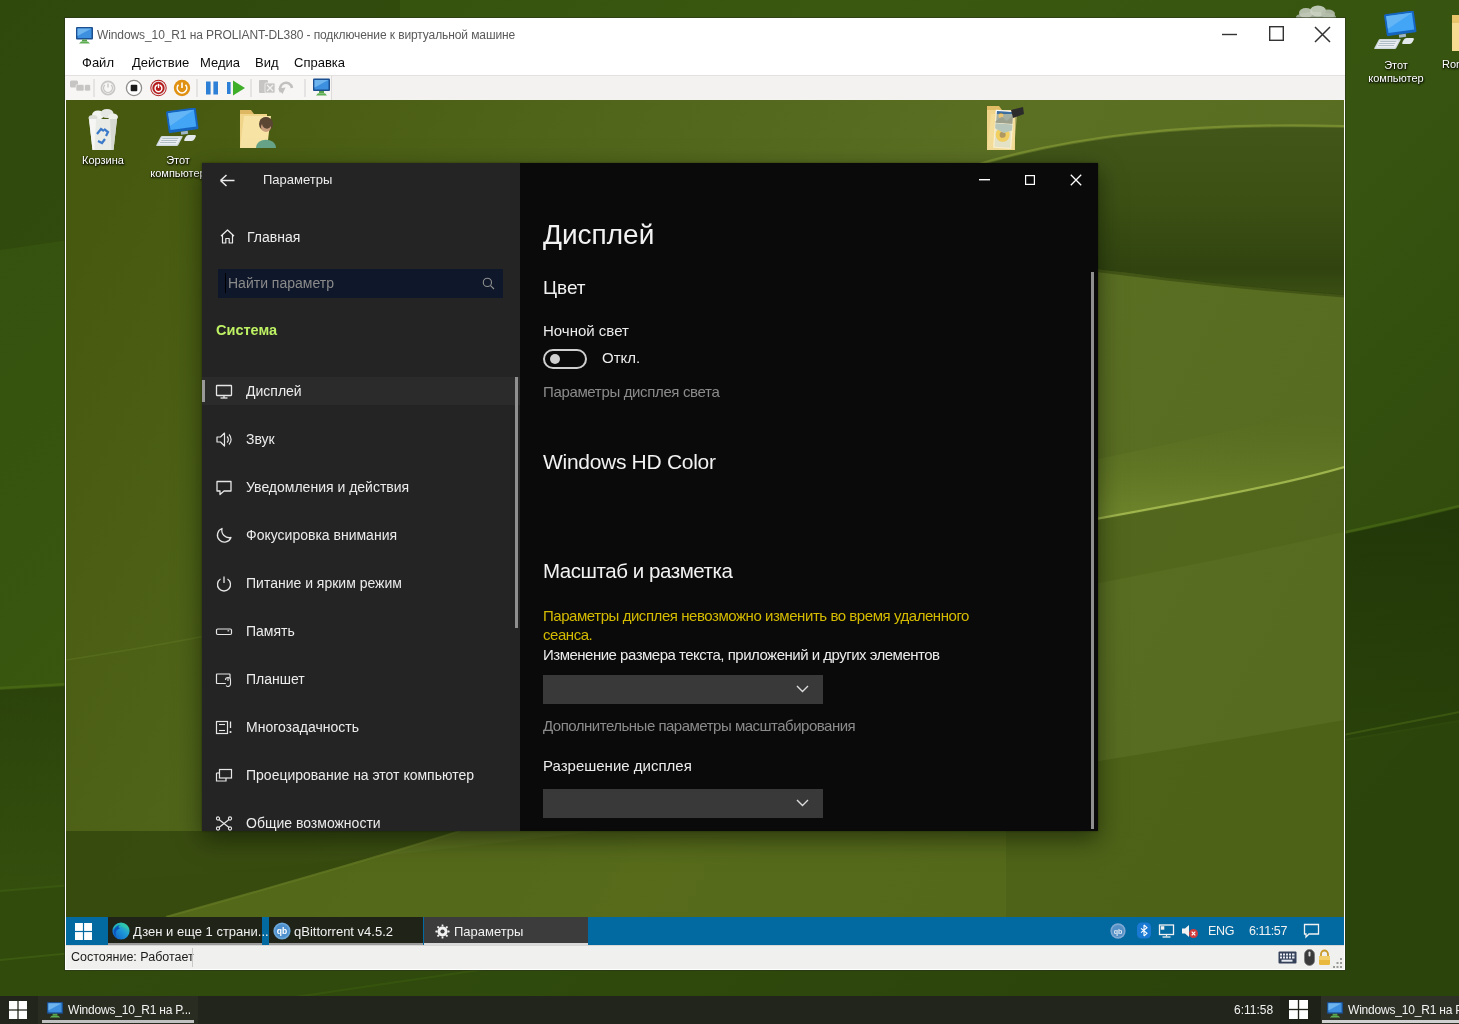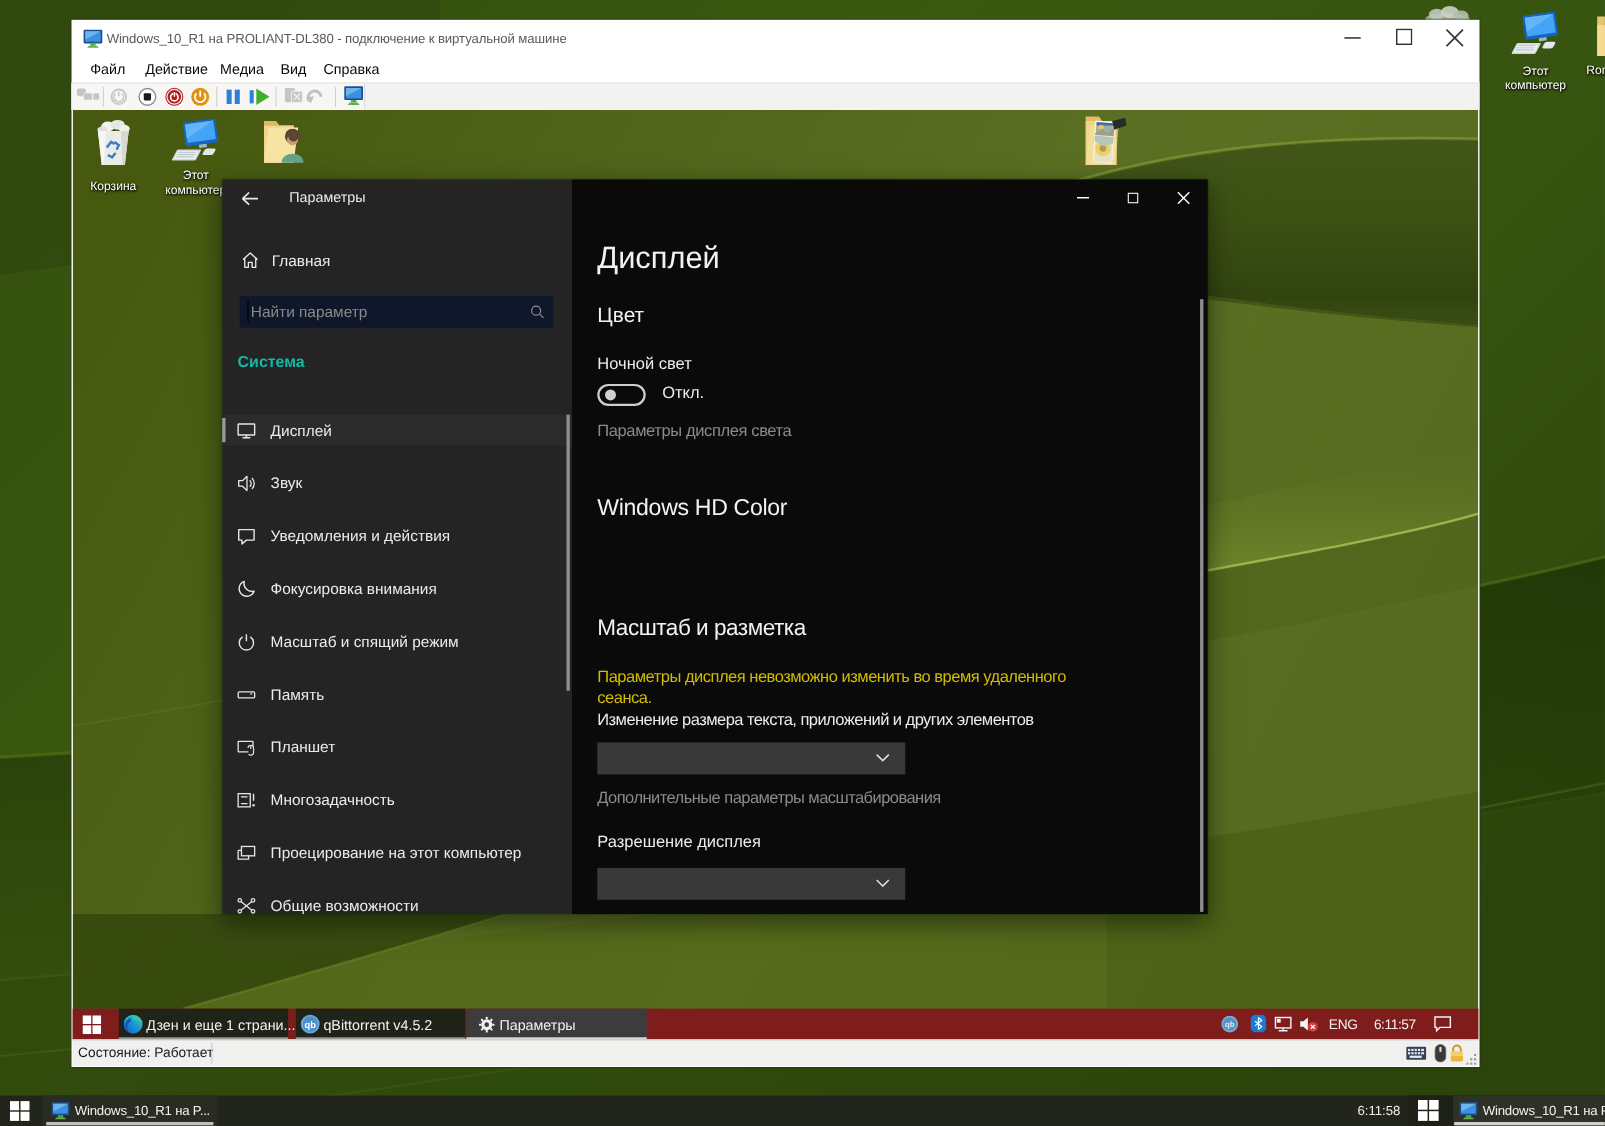--- a/index.html
+++ b/index.html
@@ -199,21 +199,21 @@
   <svg width="38" height="44" viewBox="0 0 38 44" style="display:block;margin:0 auto">
    <ellipse cx="14" cy="7" rx="6" ry="4.5" fill="#f2f4f0"></ellipse>
         <ellipse cx="23" cy="5.5" rx="6.5" ry="4.5" fill="#e5e8e2"></ellipse>
         <ellipse cx="29" cy="9" rx="5" ry="3.5" fill="#eef0ea"></ellipse>
         <ellipse cx="9" cy="10" rx="4.5" ry="3" fill="#dde0d8"></ellipse>
    <path d="M5,11 L33,11 L29.5,42 L8.5,42 Z" fill="#e9ebe6"></path>
    <path d="M5,11 L12,11 L10.5,42 L8.5,42 Z" fill="#f6f7f4"></path>
    <path d="M26,11 L33,11 L29.5,42 L27.5,42 Z" fill="#d6d9d1"></path>
    <path d="M13,26 l4,-5 l3,2 M20,21 l4,3 l-2,4 M21,31 l-3,4 l-4,-2" stroke="#3b79c9" stroke-width="2.2" fill="none"></path>
   </svg>
-  <div class="iconlbl" style="margin-top:12px">Корзина</div>
+  <div class="iconlbl" style="margin-top:2px">Корзина</div>
  </div>
 
  <div class="a" style="left:78px;top:8px;width:68px;text-align:center">
   <svg width="44" height="44" viewBox="0 0 44 44" style="display:block;margin:0 auto">
    <g transform="rotate(-8 22 18)">
     <rect x="12" y="2" width="30" height="22" rx="1.5" fill="#1565c0"></rect>
     <rect x="14" y="4" width="26" height="17" fill="#42a5f5"></rect>
     <path d="M14,4 L40,4 L14,17 Z" fill="#64b5f6"></path>
     <rect x="24" y="24" width="7" height="3" fill="#9fb6c8"></rect>
    </g>
@@ -283,21 +283,21 @@
 
  <div class="a" style="left:16px;top:106px;width:285px;height:29px;background:#0f172a">
   <div class="a" style="left:7px;top:4px;width:1px;height:20px;background:#000"></div>
   <div class="a txt" style="left:10px;top:6px;font-size:14px;color:#8a8a8a">Найти параметр</div>
   <svg class="a" style="left:264px;top:8px" width="13" height="13" viewBox="0 0 13 13">
         <circle cx="5.4" cy="5.4" r="4.1" fill="none" stroke="#909090" stroke-width="1.1"></circle>
         <line x1="8.6" y1="8.6" x2="12" y2="12" stroke="#909090" stroke-width="1.1"></line>
       </svg>
  </div>
 
- <div class="a txt" style="left:14px;top:159px;font-size:14.5px;font-weight:bold;color:#14b8a6">Система</div>
+ <div class="a txt" style="left:14px;top:159px;font-size:14.5px;font-weight:bold;color:#bef264">Система</div>
 
  <div class="a" style="left:0;top:214px;width:318px;height:28px;background:#2b2b2b"></div>
  <div class="a" style="left:0;top:217px;width:3px;height:22px;background:#999"></div>
 
  <div id="nav" style="font-size:14px">
   <svg class="a" style="left:13px;top:220px" width="18" height="17" viewBox="0 0 18 17">
         <rect x="1.5" y="2.5" width="15" height="10" rx="0.5" fill="none" stroke="#e6e6e6" stroke-width="1.3"></rect>
         <line x1="9" y1="12.5" x2="9" y2="15" stroke="#e6e6e6" stroke-width="1.3"></line>
         <line x1="5.5" y1="15" x2="12.5" y2="15" stroke="#e6e6e6" stroke-width="1.3"></line>
       </svg>
@@ -312,21 +312,21 @@
       </svg>
   <div class="a txt" style="left:44px;top:316px">Уведомления и действия</div>
   <svg class="a" style="left:13px;top:364px" width="18" height="17" viewBox="0 0 18 17">
         <path d="M7,1.5 a7,7 0 1 0 9,9 a7.5,7.5 0 0 1 -9,-9 Z" fill="none" stroke="#e6e6e6" stroke-width="1.3" stroke-linejoin="round"></path>
       </svg>
   <div class="a txt" style="left:44px;top:364px">Фокусировка внимания</div>
   <svg class="a" style="left:13px;top:412px" width="18" height="17" viewBox="0 0 18 17">
         <path d="M5.5,4 a6.5,6.5 0 1 0 7,0" fill="none" stroke="#e6e6e6" stroke-width="1.3"></path>
         <line x1="9" y1="1.5" x2="9" y2="8" stroke="#e6e6e6" stroke-width="1.3"></line>
       </svg>
-  <div class="a txt" style="left:44px;top:412px">Масштаб и спящий режим</div>
+  <div class="a txt" style="left:44px;top:412px">Питание и ярким режим</div>
   <svg class="a" style="left:13px;top:460px" width="18" height="17" viewBox="0 0 18 17">
         <rect x="1.5" y="6" width="15" height="5.5" rx="1.2" fill="none" stroke="#e6e6e6" stroke-width="1.2"></rect>
         <line x1="12.5" y1="7.8" x2="14.2" y2="7.8" stroke="#e6e6e6" stroke-width="1.2"></line>
       </svg>
   <div class="a txt" style="left:44px;top:460px">Память</div>
   <svg class="a" style="left:13px;top:508px" width="18" height="17" viewBox="0 0 18 17">
         <rect x="1.5" y="3" width="13.5" height="9.5" rx="0.5" fill="none" stroke="#e6e6e6" stroke-width="1.2"></rect>
         <path d="M10.5,9 a2.5,2.5 0 0 1 5,0 l0,4 a2.5,2.5 0 0 1 -4.5,1.5" fill="#242424" stroke="#e6e6e6" stroke-width="1.1"></path>
         <line x1="13" y1="7" x2="13" y2="10" stroke="#e6e6e6" stroke-width="1.1"></line>
       </svg>
@@ -376,21 +376,21 @@
  <div class="a txt" style="left:341px;top:554px;font-size:15px;letter-spacing:-0.5px;color:#8b8b8b">Дополнительные параметры масштабирования</div>
  <div class="a txt" style="left:341px;top:594px;font-size:15px">Разрешение дисплея</div>
  <div class="a" style="left:341px;top:626px;width:280px;height:29px;background:#393939">
   <svg class="a" style="left:253px;top:10px" width="13" height="8" viewBox="0 0 13 8">
         <path d="M1,1 L6.5,6.5 L12,1" stroke="#dcdcdc" stroke-width="1.4" fill="none"></path>
       </svg>
  </div>
  <div class="a" style="left:889px;top:109px;width:3px;height:557px;background:#8f8f8f"></div>
 </div>
 
-<div id="vmtaskbar" class="a" style="left:66px;top:917px;width:1278px;height:28px;background:#7f1d1d;color:#f2f2f2;font-size:13px">
+<div id="vmtaskbar" class="a" style="left:66px;top:917px;width:1278px;height:28px;background:#0369a1;color:#f2f2f2;font-size:13px">
  <svg class="a" style="left:9px;top:6px" width="17" height="17" viewBox="0 0 17 17">
       <g fill="#fff">
         <rect x="0" y="0" width="7.9" height="7.9"></rect>
         <rect x="9.1" y="0" width="7.9" height="7.9"></rect>
         <rect x="0" y="9.1" width="7.9" height="7.9"></rect>
         <rect x="9.1" y="9.1" width="7.9" height="7.9"></rect>
       </g>
     </svg>
  <div class="a" style="left:42px;top:0;width:154px;height:28px;background:#1f2318"></div>
  <div class="a" style="left:42px;top:25.5px;width:154px;height:2.5px;background:#9b9b9b"></div>

